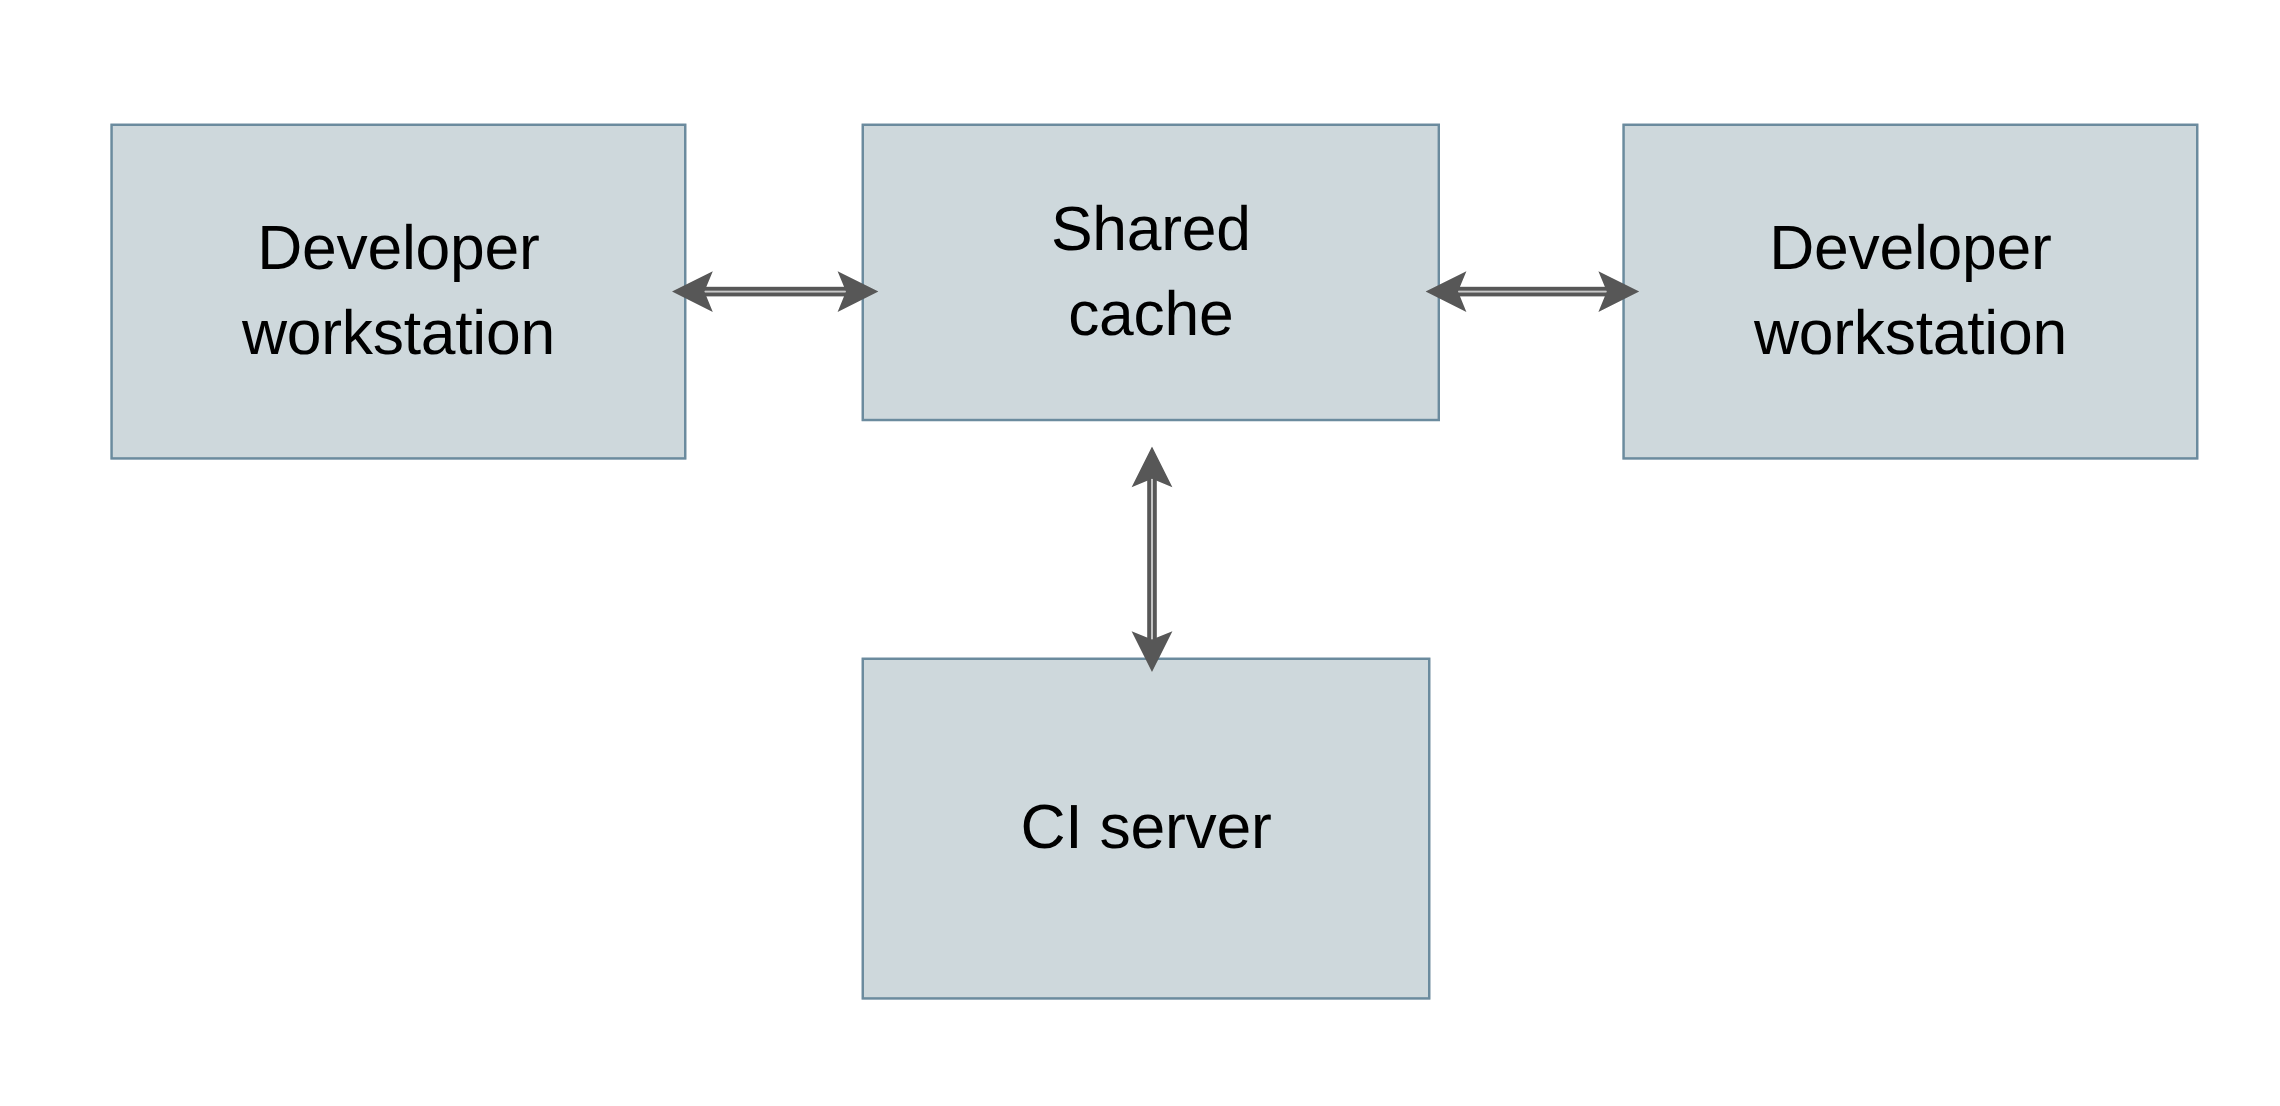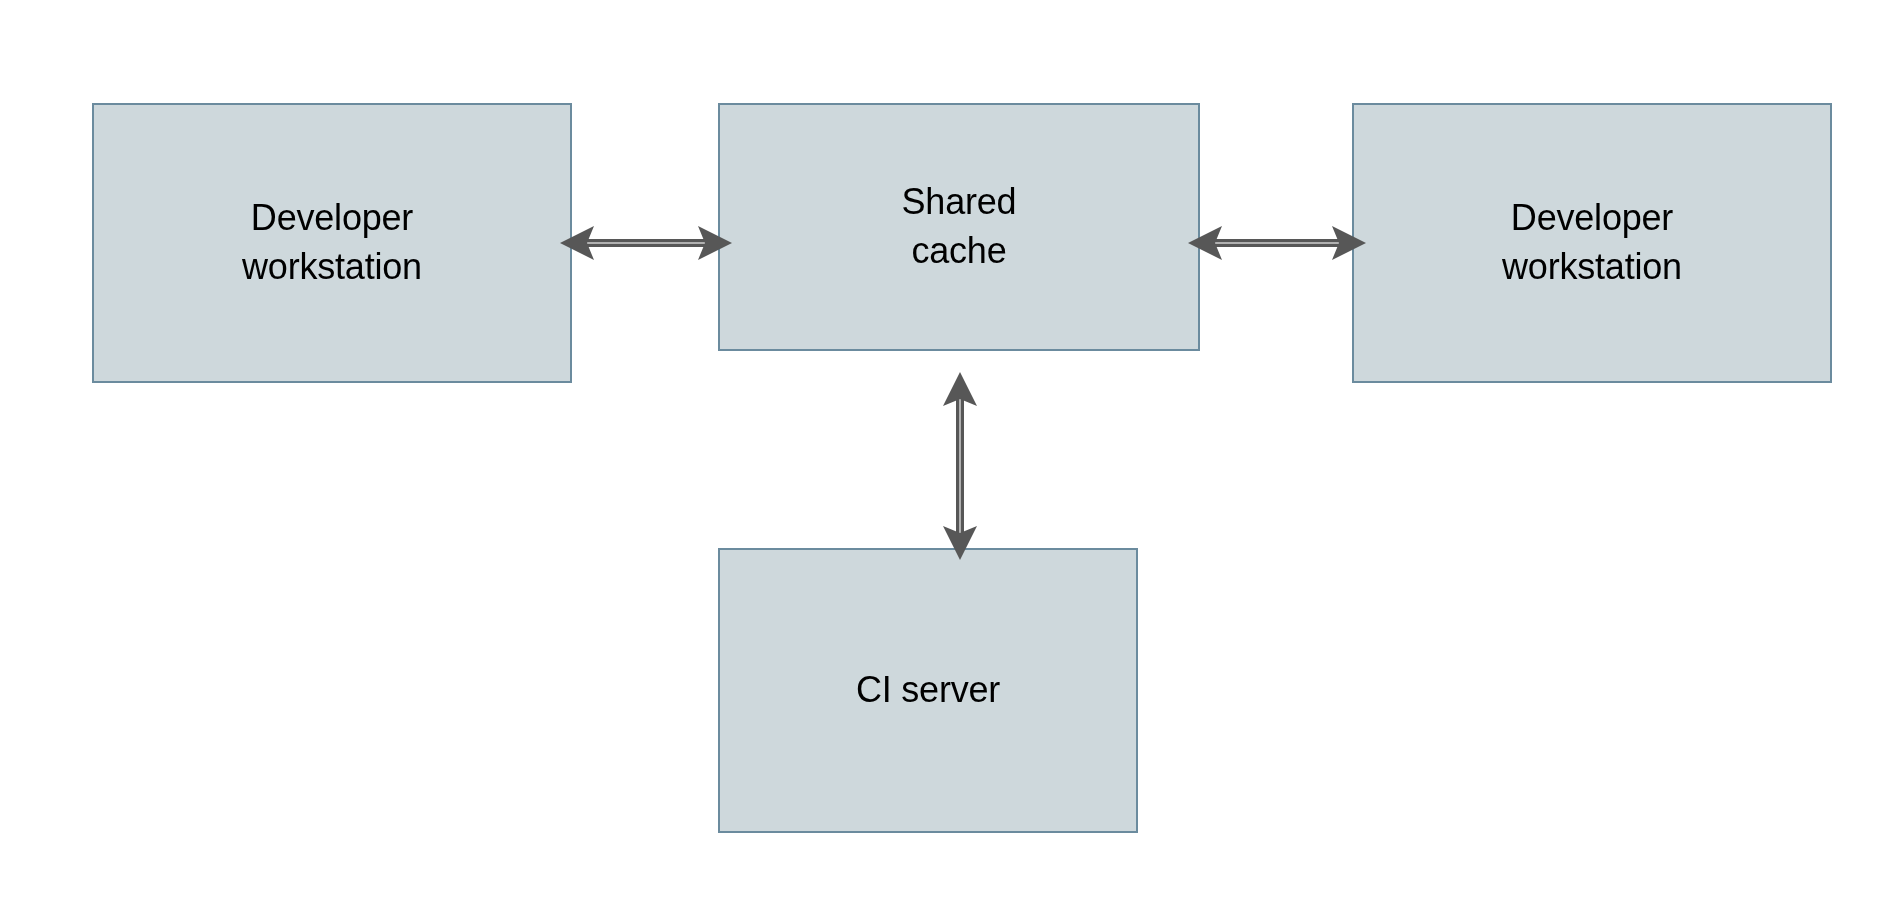--- a/index.html
+++ b/index.html
@@ -23,32 +23,32 @@
     box-sizing: border-box;
     background: #ced8dc;
     border: 2px solid #6b8b9e;
     display: flex;
     align-items: center;
     justify-content: center;
     text-align: center;
   }
   .node-label {
     font-family: "Liberation Sans", sans-serif;
-    font-size: 36px;
+    font-size: 52px;
     line-height: 1.36;
     color: #000000;
     letter-spacing: -0.2px;
     white-space: pre-line;
     padding: 0 6px;
   }
   
   #node-dev-left   { left: 92px;   top: 103px; width: 480px; height: 280px; }
   #node-cache      { left: 718px;  top: 103px; width: 482px; height: 248px; }
   #node-dev-right  { left: 1352px; top: 103px; width: 480px; height: 280px; }
-  #node-ci         { left: 718px;  top: 548px; width: 420px; height: 285px; }
+  #node-ci         { left: 718px;  top: 548px; width: 474px; height: 285px; }
 
   .edge {
     position: absolute;
     pointer-events: none;
   }
   #edge-left-cache  { left: 560px;  top: 208px; width: 172px; height: 70px; }
   #edge-cache-right { left: 1188px; top: 208px; width: 178px; height: 70px; }
   #edge-cache-ci    { left: 925px;  top: 372px; width: 70px;  height: 188px; }
 
   .edge svg { display: block; width: 100%; height: 100%; }

